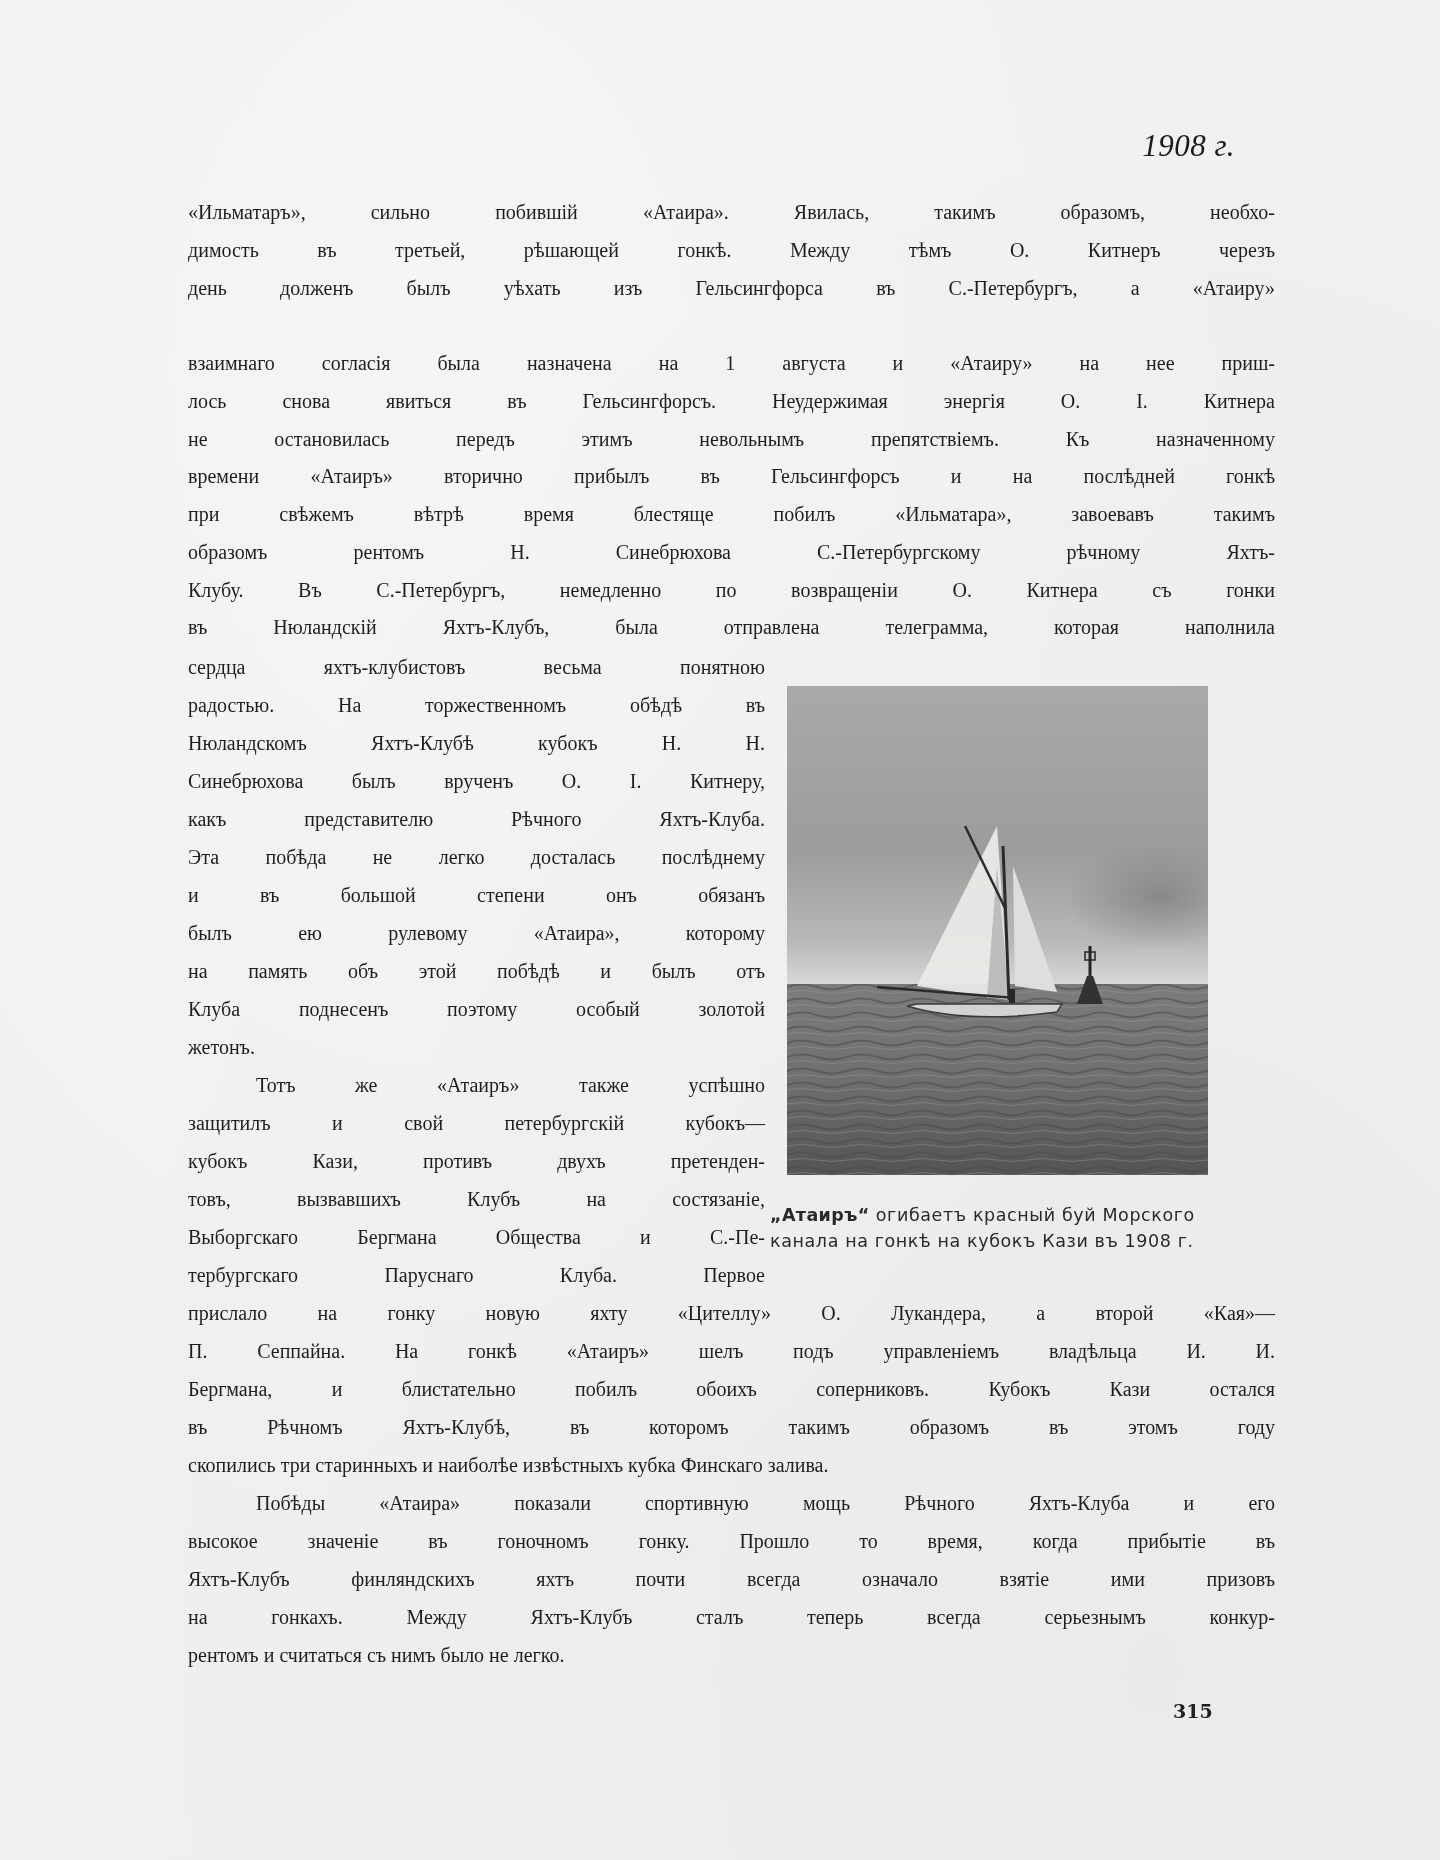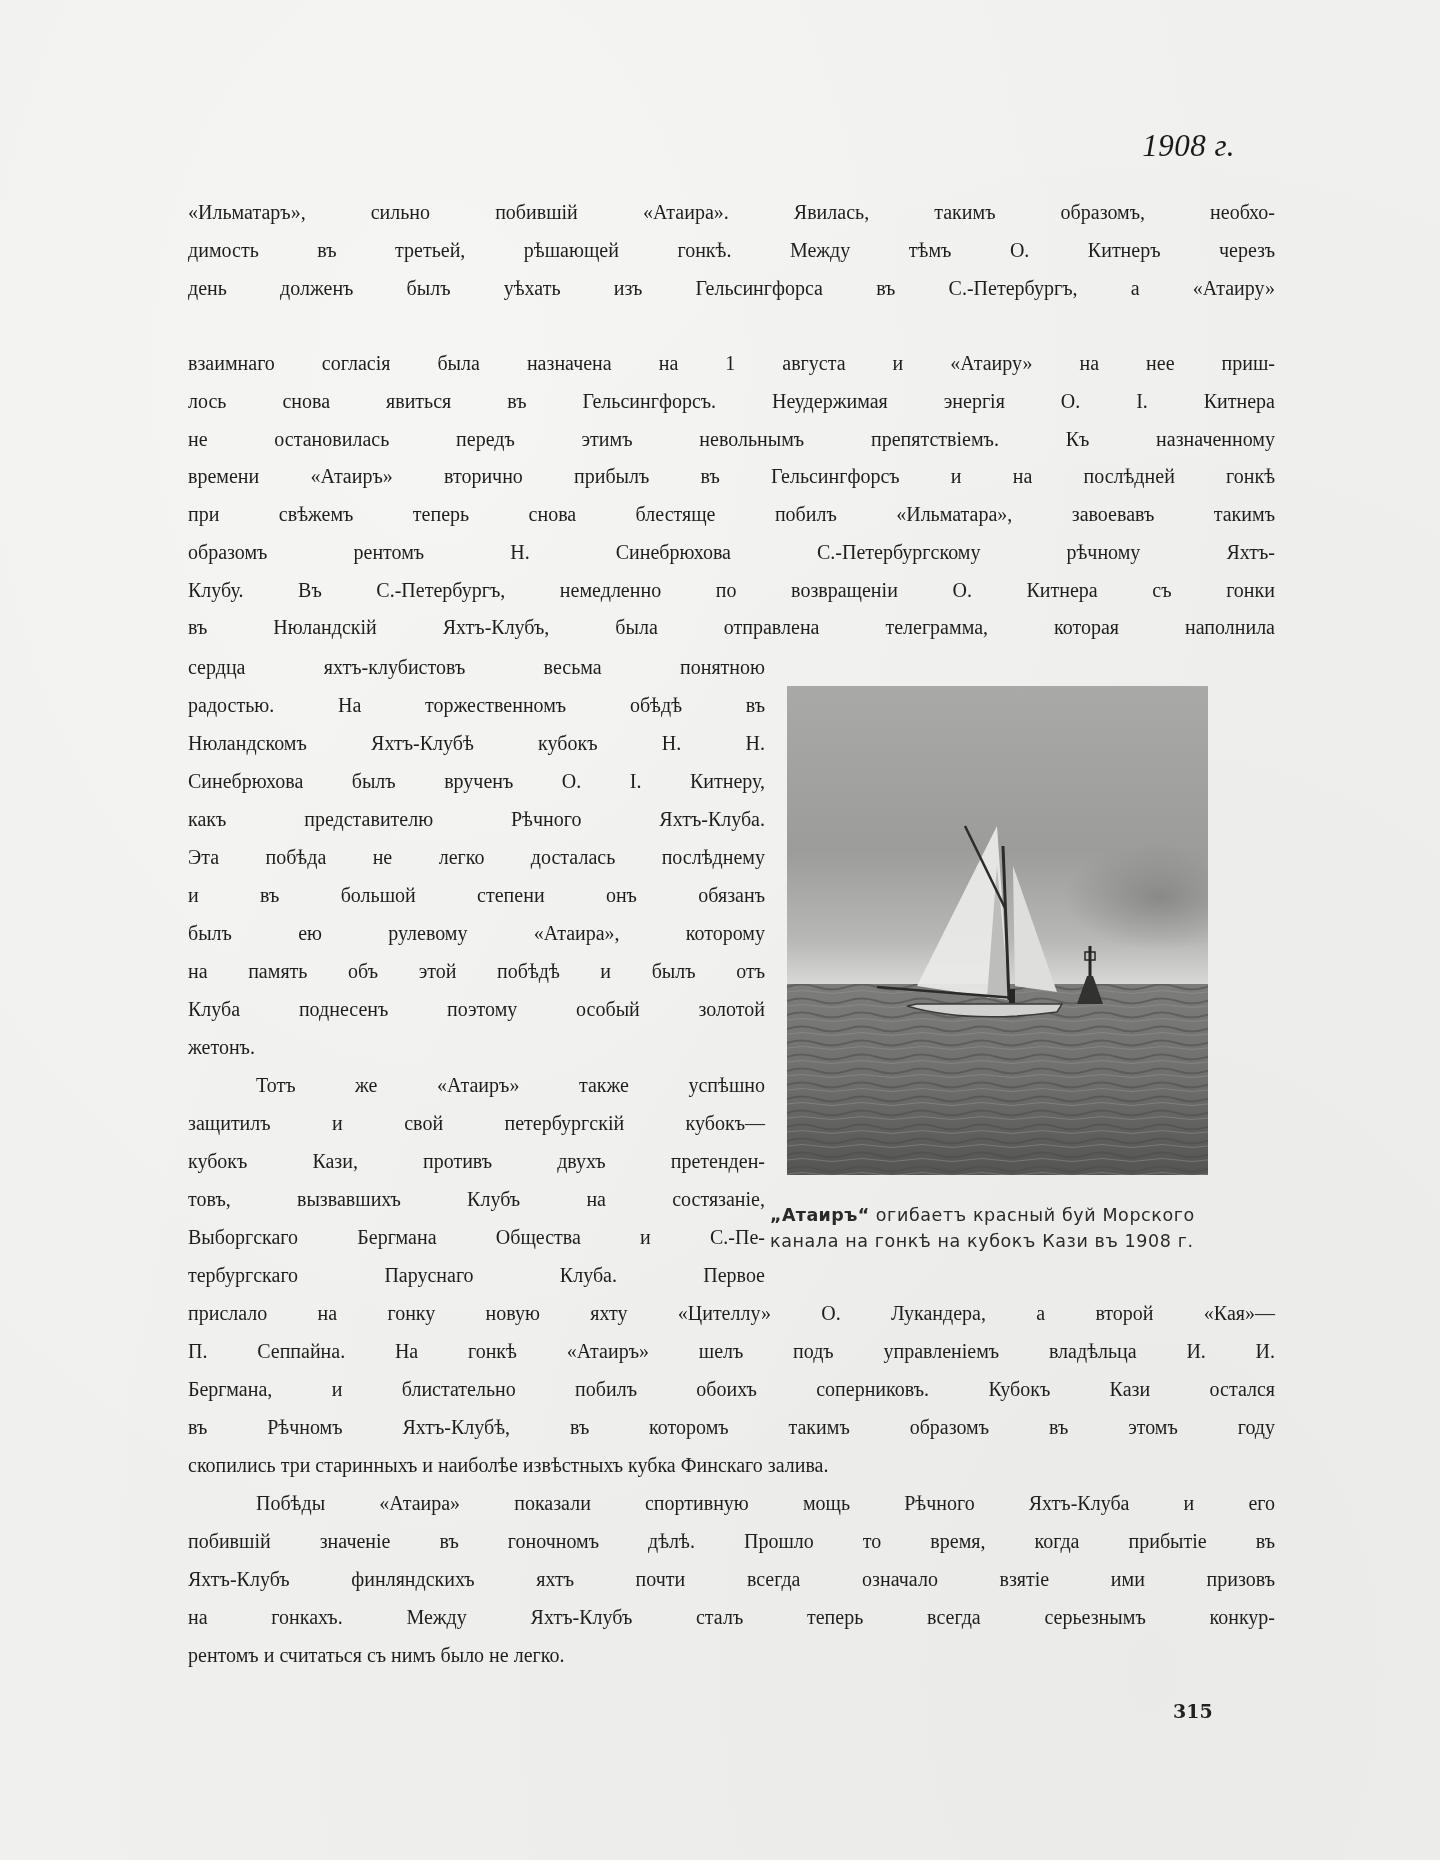--- a/index.html
+++ b/index.html
@@ -93,21 +93,21 @@
 
   <div class="running-head">1908 г.</div>
 
   <div class="line full" style="top:193px">«Ильматаръ», сильно побившій «Атаира». Явилась, такимъ образомъ, необхо-</div>
   <div class="line full" style="top:231px">димость въ третьей, рѣшающей гонкѣ. Между тѣмъ О. Китнеръ черезъ</div>
   <div class="line full" style="top:269px">день долженъ былъ уѣхать изъ Гельсингфорса въ С.-Петербургъ, а «Атаиру»</div>
   <div class="line full" style="top:344px">взаимнаго согласія была назначена на 1 августа и «Атаиру» на нее приш-</div>
   <div class="line full" style="top:382px">лось снова явиться въ Гельсингфорсъ. Неудержимая энергія О. І. Китнера</div>
   <div class="line full" style="top:420px">не остановилась передъ этимъ невольнымъ препятствіемъ. Къ назначенному</div>
   <div class="line full" style="top:457px">времени «Атаиръ» вторично прибылъ въ Гельсингфорсъ и на послѣдней гонкѣ</div>
-  <div class="line full" style="top:495px">при свѣжемъ теперь снова блестяще побилъ «Ильматара», завоевавъ такимъ</div>
+  <div class="line full" style="top:495px">при свѣжемъ вѣтрѣ время блестяще побилъ «Ильматара», завоевавъ такимъ</div>
   <div class="line full" style="top:533px">образомъ рентомъ Н. Синебрюхова С.-Петербургскому рѣчному Яхтъ-</div>
   <div class="line full" style="top:571px">Клубу. Въ С.-Петербургъ, немедленно по возвращеніи О. Китнера съ гонки</div>
   <div class="line full" style="top:608px">въ Нюландскій Яхтъ-Клубъ, была отправлена телеграмма, которая наполнила</div>
 
   <div class="line narrow" style="top:648px">сердца яхтъ-клубистовъ весьма понятною</div>
   <div class="line narrow" style="top:686px">радостью. На торжественномъ обѣдѣ въ</div>
   <div class="line narrow" style="top:724px">Нюландскомъ Яхтъ-Клубѣ кубокъ Н. Н.</div>
   <div class="line narrow" style="top:762px">Синебрюхова былъ врученъ О. І. Китнеру,</div>
   <div class="line narrow" style="top:800px">какъ представителю Рѣчного Яхтъ-Клуба.</div>
   <div class="line narrow" style="top:838px">Эта побѣда не легко досталась послѣднему</div>
@@ -122,21 +122,21 @@
   <div class="line narrow" style="top:1180px">товъ, вызвавшихъ Клубъ на состязаніе,</div>
   <div class="line narrow" style="top:1218px">Выборгскаго Бергмана Общества и С.-Пе-</div>
   <div class="line narrow" style="top:1256px">тербургскаго Паруснаго Клуба. Первое</div>
 
   <div class="line full" style="top:1294px">прислало на гонку новую яхту «Цителлу» О. Лукандера, а второй «Кая»—</div>
   <div class="line full" style="top:1332px">П. Сеппайна. На гонкѣ «Атаиръ» шелъ подъ управленіемъ владѣльца И. И.</div>
   <div class="line full" style="top:1408px">въ Рѣчномъ Яхтъ-Клубѣ, въ которомъ такимъ образомъ въ этомъ году</div>
   <div class="line full" style="top:1370px">Бергмана, и блистательно побилъ обоихъ соперниковъ. Кубокъ Кази остался</div>
   <div class="line full last" style="top:1446px">скопились три старинныхъ и наиболѣе извѣстныхъ кубка Финскаго залива.</div>
   <div class="line full indent" style="top:1484px">Побѣды «Атаира» показали спортивную мощь Рѣчного Яхтъ-Клуба и его</div>
-  <div class="line full" style="top:1522px">побившій значеніе въ гоночномъ дѣлѣ. Прошло то время, когда прибытіе въ</div>
+  <div class="line full" style="top:1522px">высокое значеніе въ гоночномъ гонку. Прошло то время, когда прибытіе въ</div>
   <div class="line full" style="top:1560px">Яхтъ-Клубъ финляндскихъ яхтъ почти всегда означало взятіе ими призовъ</div>
   <div class="line full" style="top:1598px">на гонкахъ. Между Яхтъ-Клубъ сталъ теперь всегда серьезнымъ конкур-</div>
   <div class="line full last" style="top:1636px">рентомъ и считаться съ нимъ было не легко.</div>
 
   <div class="photo">
     <svg width="421" height="489" viewBox="0 0 421 489">
       <defs>
         <linearGradient id="sky" x1="0" y1="0" x2="0" y2="1">
           <stop offset="0" stop-color="#a9a9a7"></stop>
           <stop offset="0.55" stop-color="#9c9c9a"></stop>

